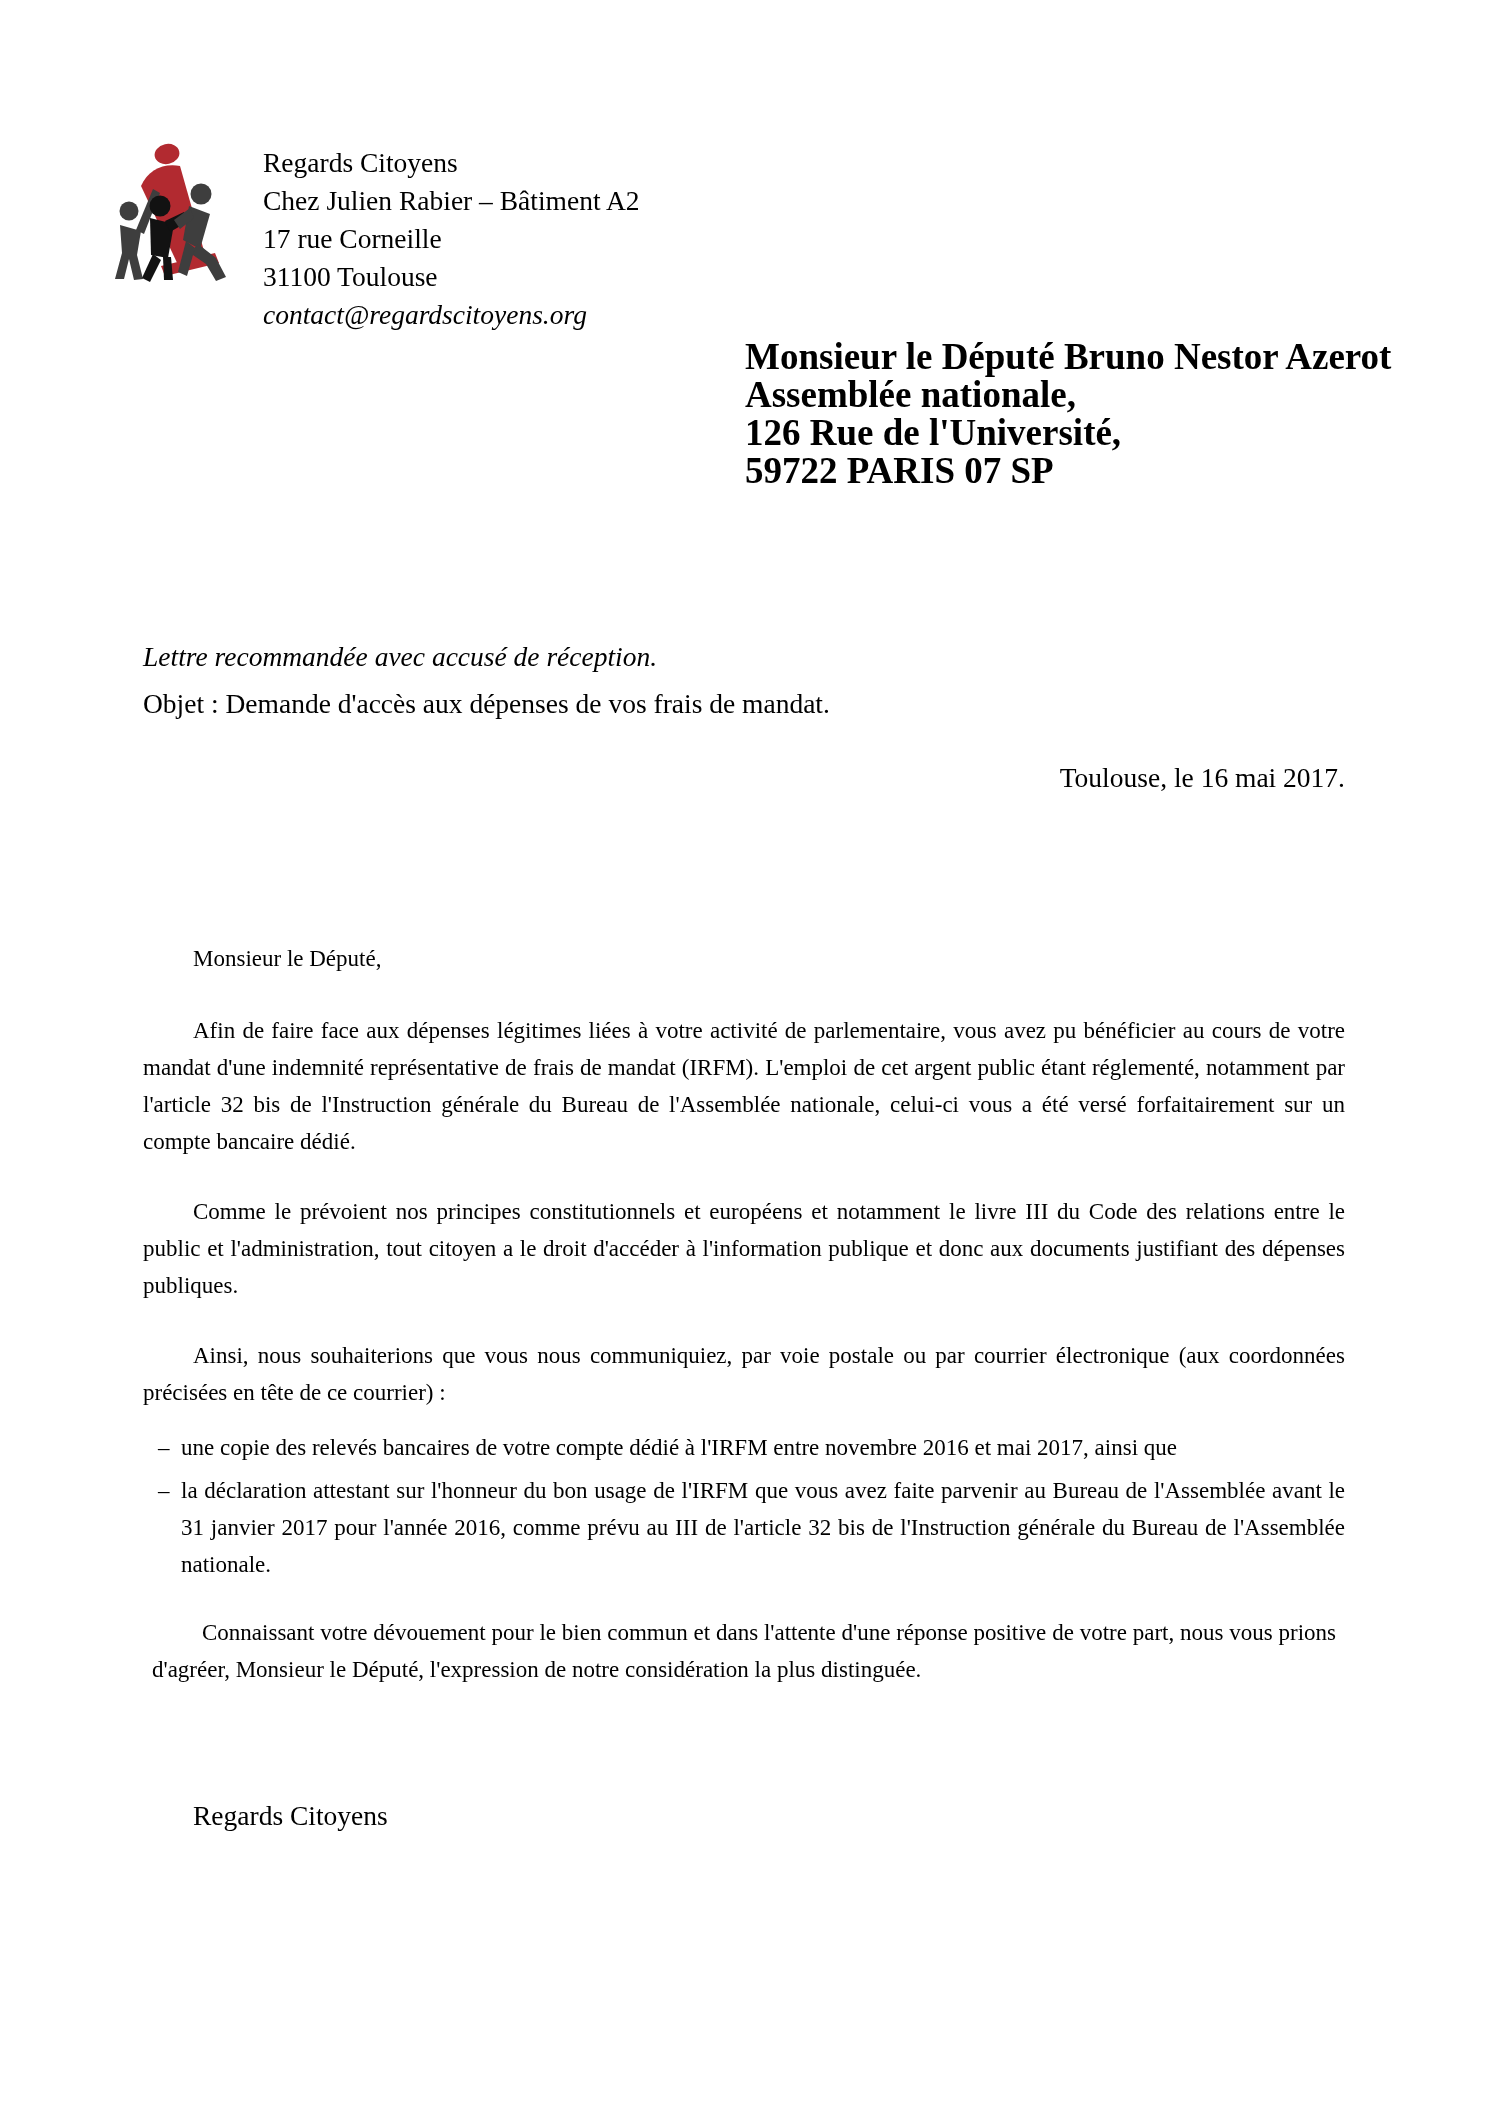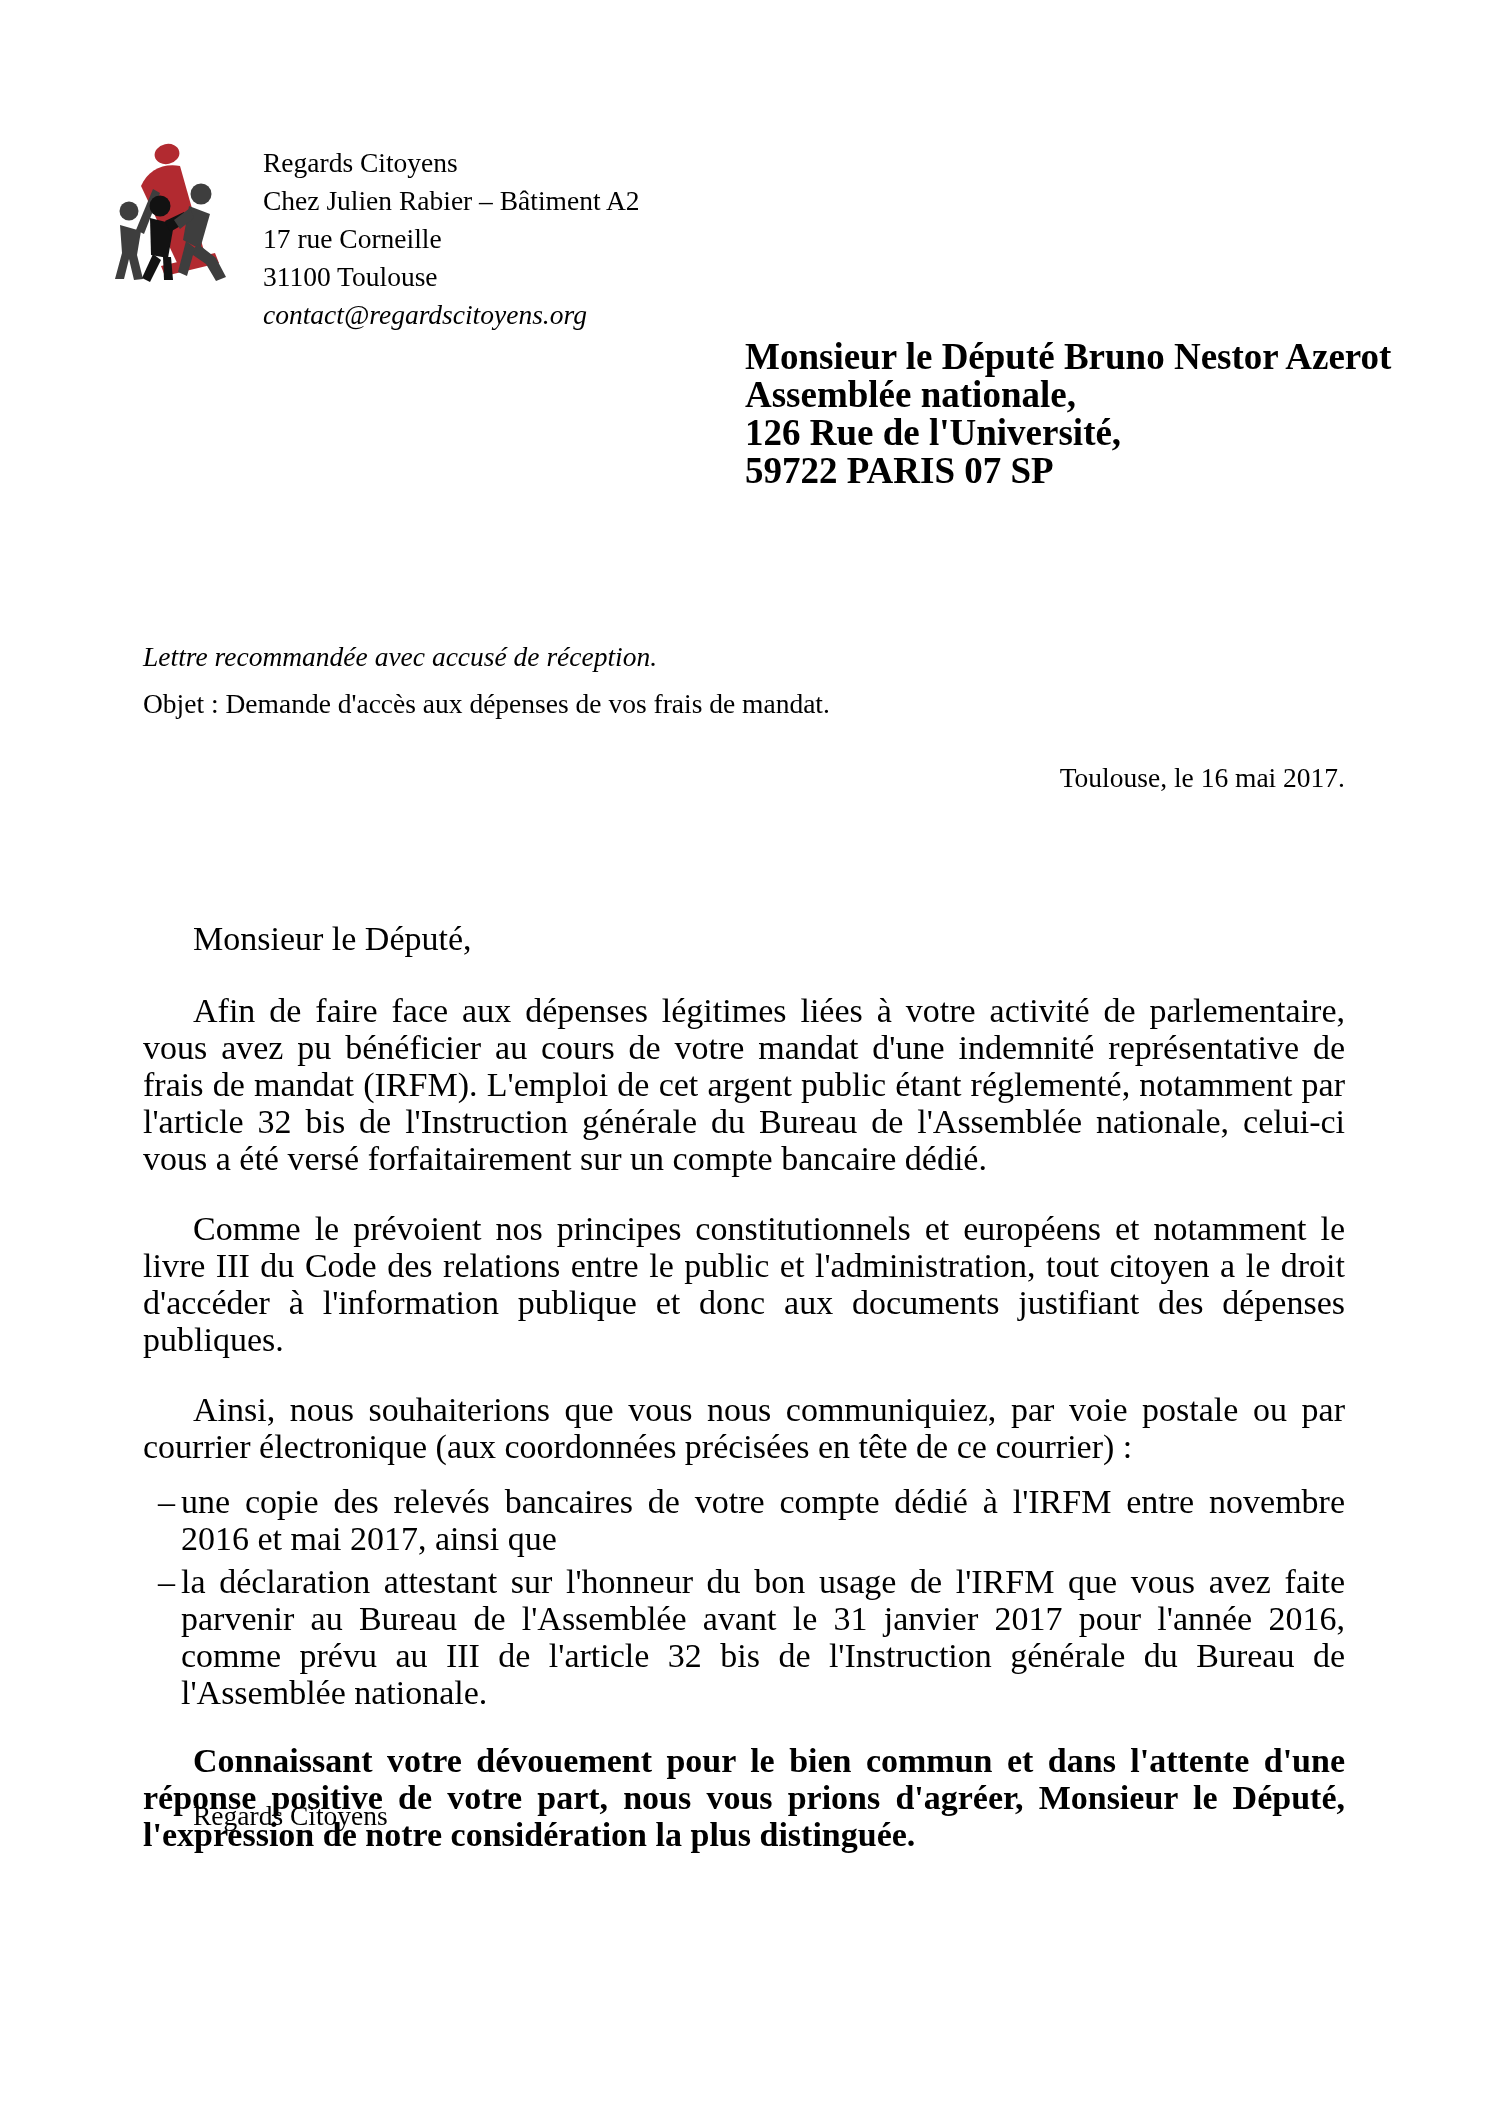--- a/index.html
+++ b/index.html
@@ -58,38 +58,38 @@
     top: 759px;
     width: 1202px;
     text-align: right;
     font-size: 27.5px;
     line-height: 37px;
   }
 
   .body-text {
     position: absolute;
     left: 143px;
-    top: 920px;
+    top: 940px;
     width: 1202px;
-    font-size: 34px;
+    font-size: 23px;
     line-height: 37px;
     text-align: justify;
   }
   .body-text p { margin: 0 0 33px; text-indent: 50px; }
   .body-text p.salutation { margin-bottom: 35px; }
   .body-text p.lead-in { margin-bottom: 18px; }
   ul.request-list { list-style: none; margin: 0 0 31px; padding: 0; }
   .request-list li {
     position: relative;
     padding-left: 38px;
     margin-bottom: 6px;
     text-align: justify;
   }
   .request-list .marker { position: absolute; left: 15px; top: 0; }
-  .body-text p.closing { margin: 0; font-weight: bold; }
+  .body-text p.closing { margin: 9px; }
 
   .signature {
     position: absolute;
     left: 193px;
     top: 1797px;
     font-size: 27.5px;
     line-height: 37px;
     white-space: nowrap;
   }
 </style>

